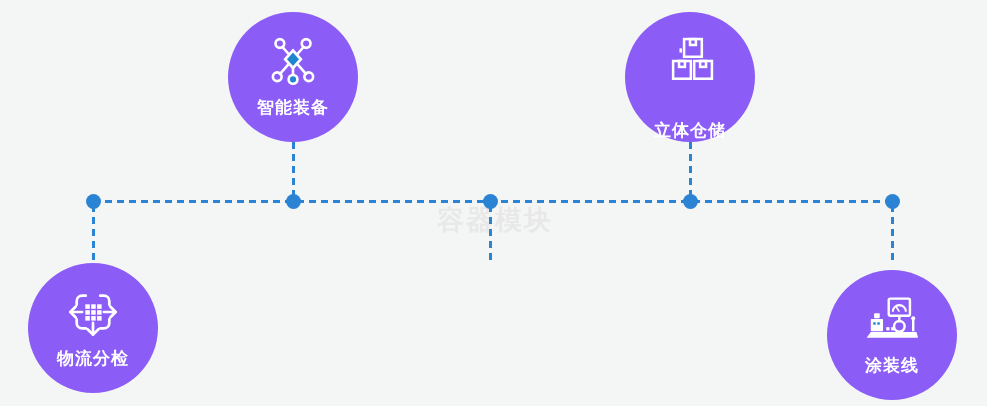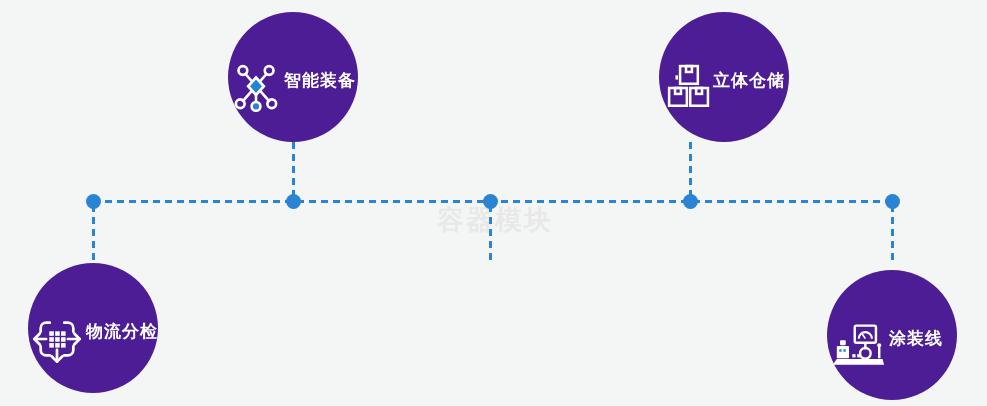--- a/index.html
+++ b/index.html
@@ -57,30 +57,30 @@
     background:#2b84d3;
     z-index:3;
   }
   .d1{left:86px;}  .d2{left:286px;} .d3{left:483px;} .d4{left:683px;} .d5{left:885px;}
   
   .node{
     position:absolute;
     width:130px;
     height:130px;
     border-radius:50%;
-    background:#4c1d95;
+    background:#8b5cf6;
     display:flex;
-    flex-direction:row;
+    flex-direction:column;
     align-items:center;
     z-index:4;
     cursor:pointer;
     font-family:Liberation Serif, serif;
   }
   .n-smart    {left:228px; top:12px;}
-  .n-warehouse{left:659px; top:12px;}
+  .n-warehouse{left:625px; top:12px;justify-content:space-between;}
   .n-logistics{left:28px;  top:263px;}
   .n-prod     {left:425px; top:263px;}
   .n-coating  {left:827px; top:270px;}
   .node .icon{
     margin-top:21px;
     height:56px;
     display:flex;
     align-items:center;
     justify-content:center;
   }

